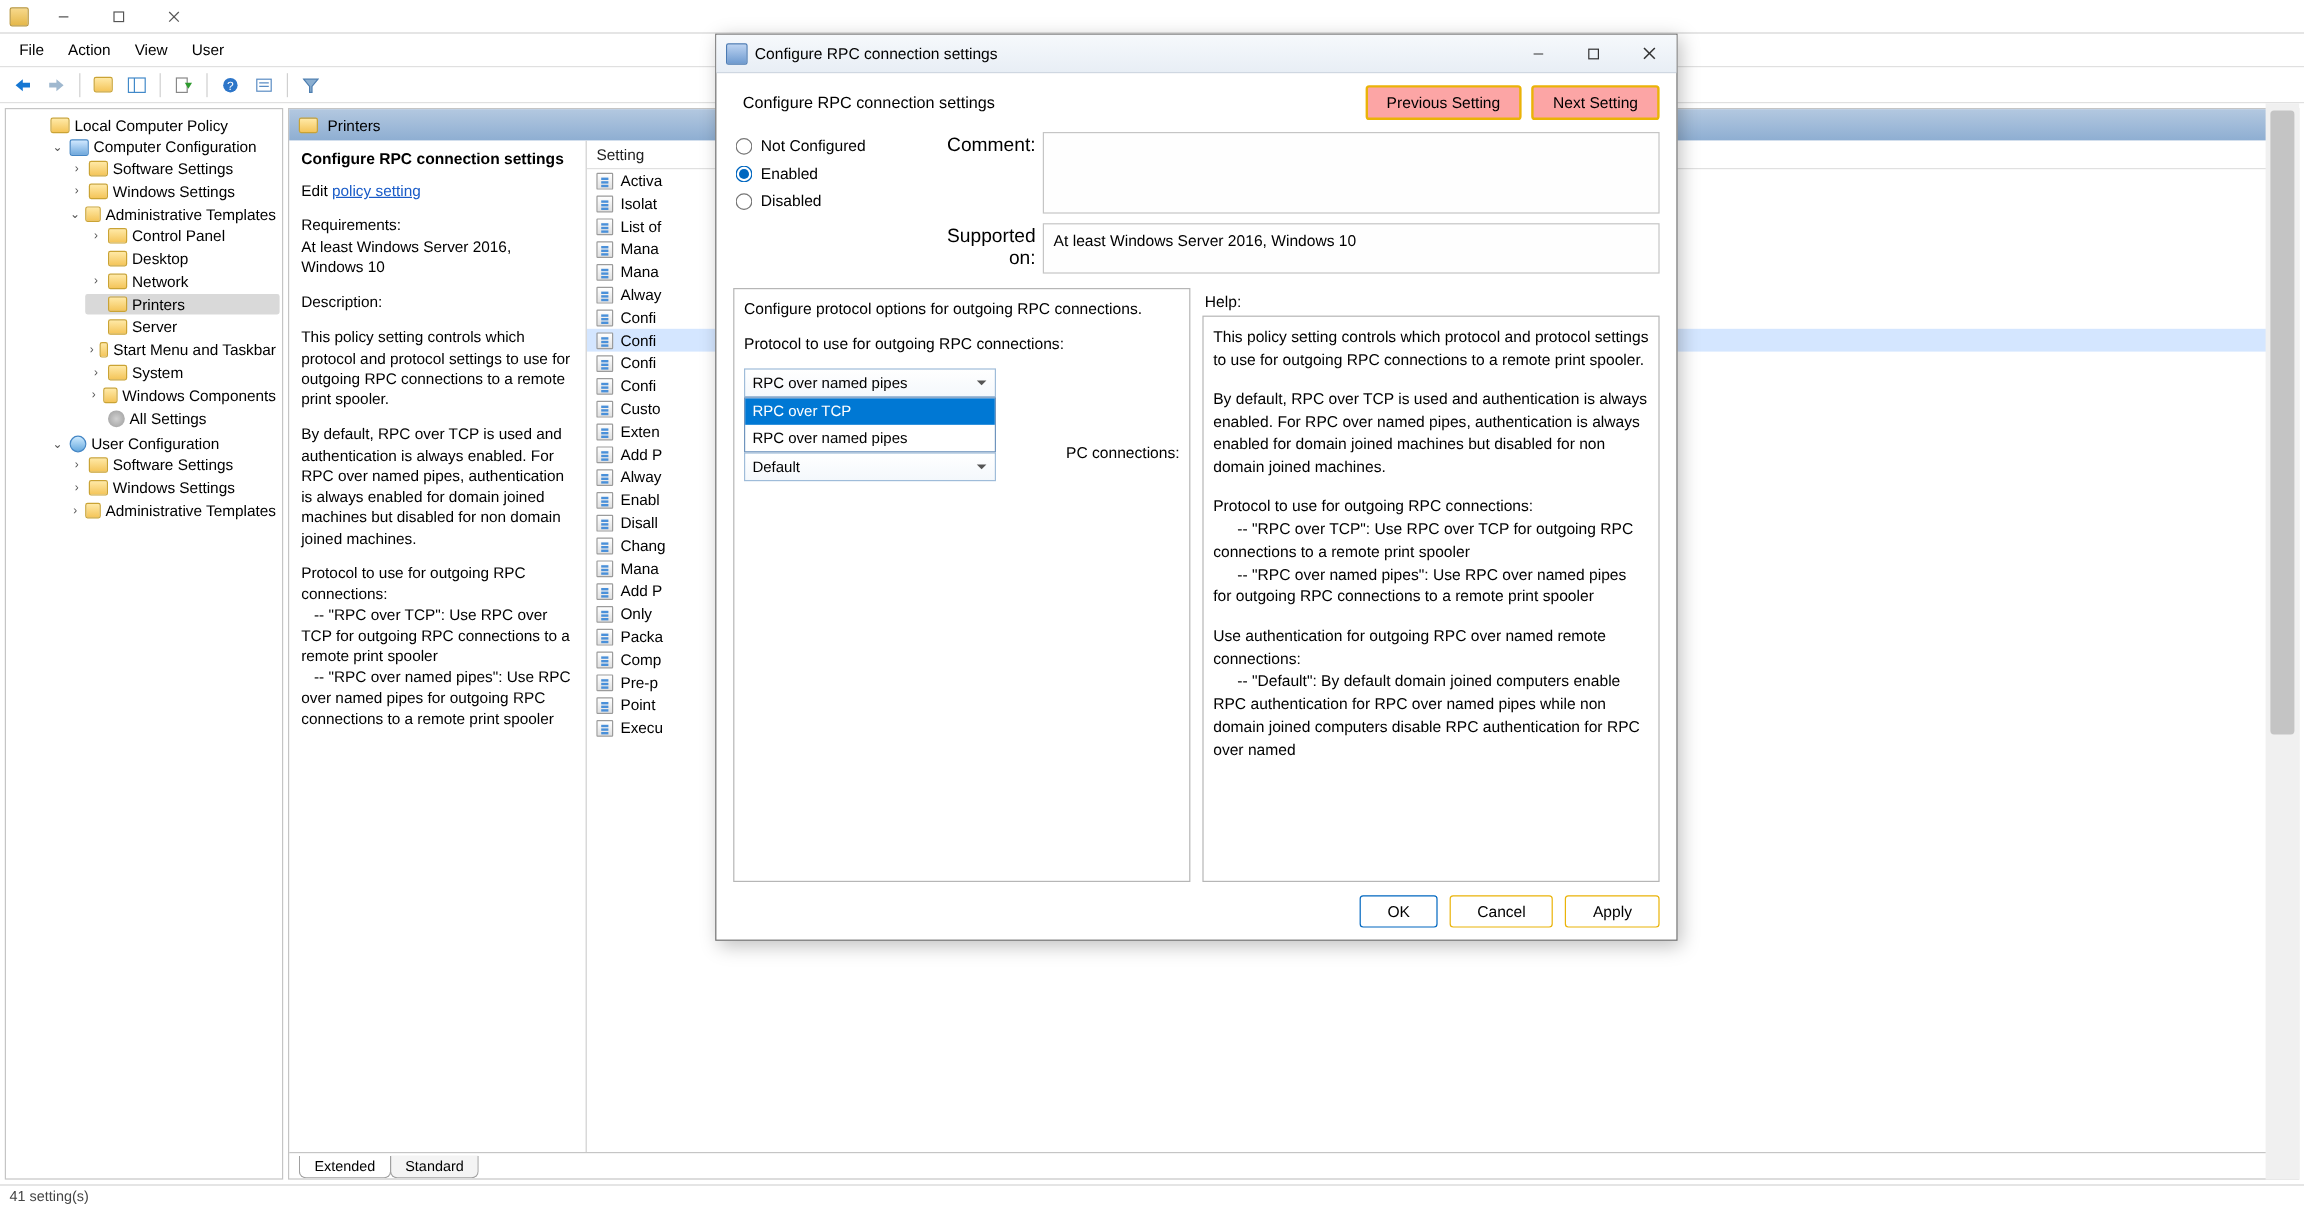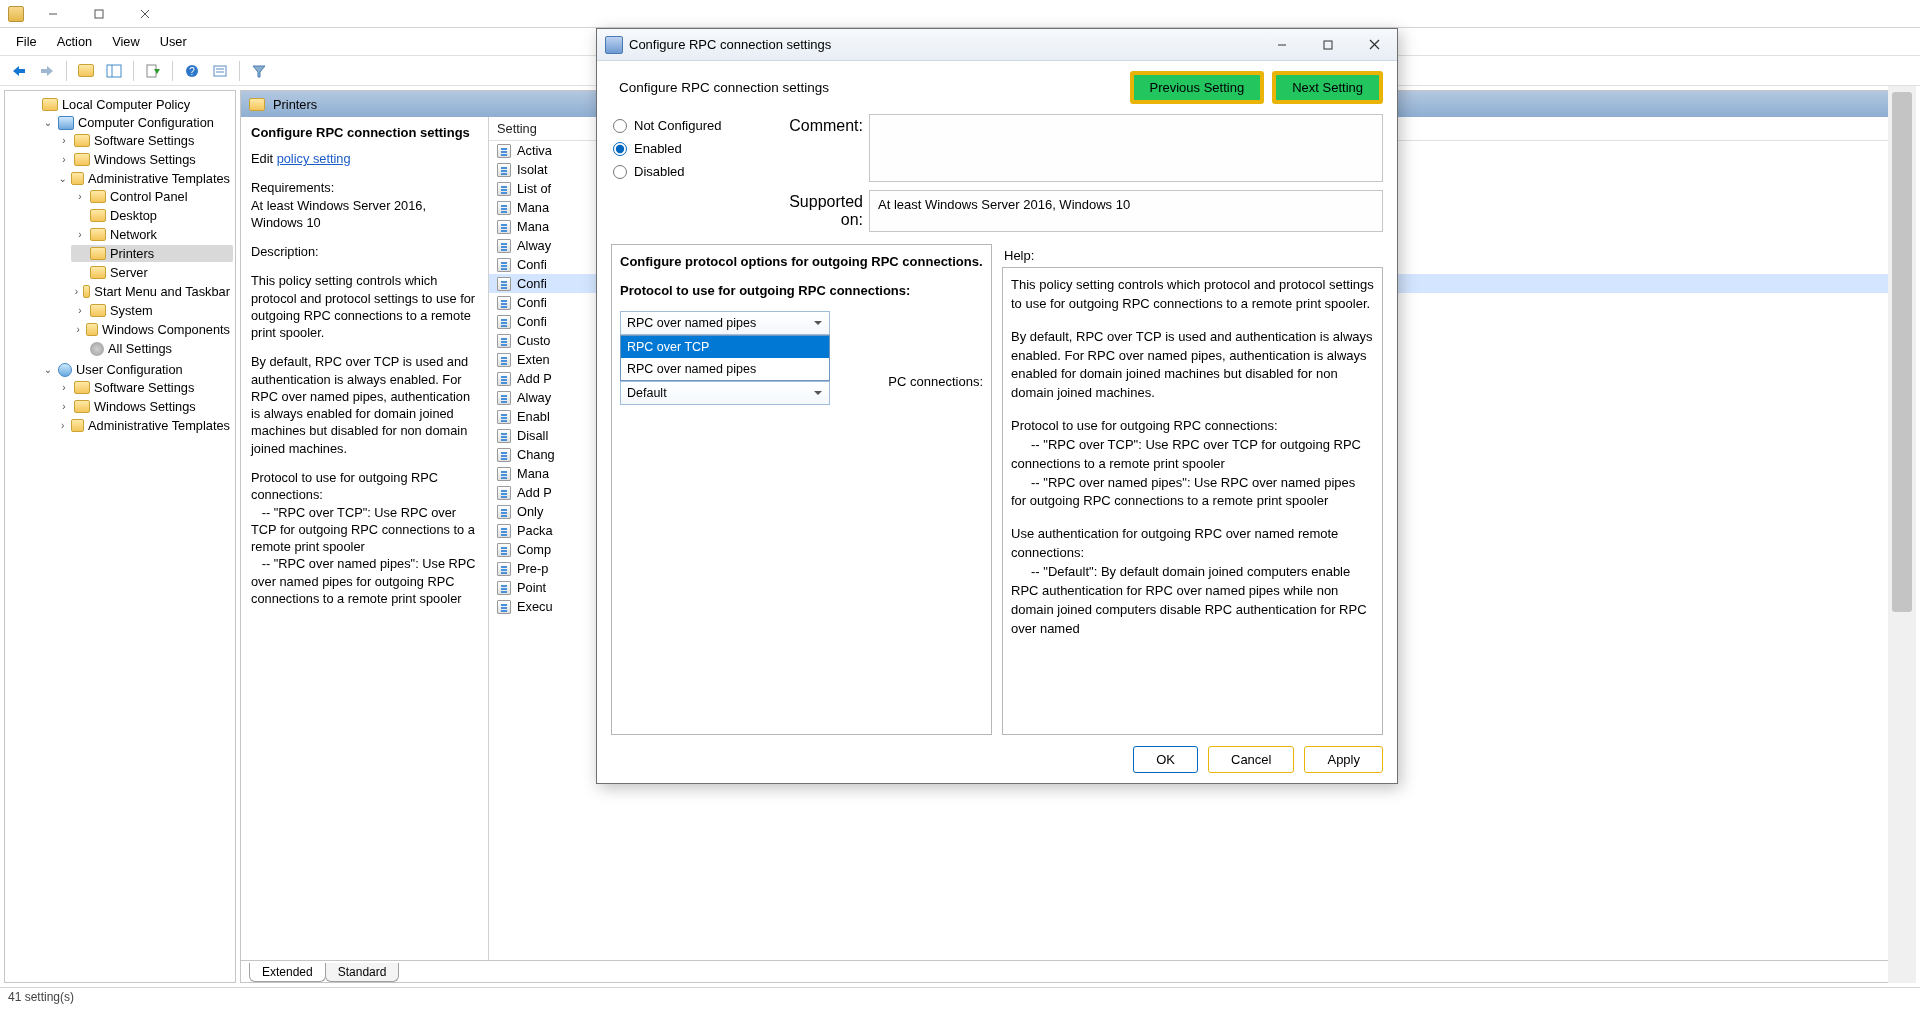--- a/index.html
+++ b/index.html
@@ -62,39 +62,39 @@
 .dialog { position:absolute; left:596px; top:28px; width:802px; height:756px; background:#fff; border:1px solid #6f6f6f; box-shadow: 3px 4px 15px rgba(0,0,0,.25); display:flex; flex-direction:column; }
 .dialog-titlebar { height:32px; background:linear-gradient(#f6f9fc,#e8eef5); border-bottom:1px solid #cfd7e1; display:flex; align-items:center; padding:0 0 0 8px; }
 .dialog-titlebar .dicon { width:18px; height:18px; margin-right:6px; background:linear-gradient(#bcd3f1,#6f9bd0); border-radius:2px; border:1px solid #4a7ab3; }
 .dialog-titlebar .dtitle { flex:1; font-size:13px; }
 .dialog-titlebar .dbtns { display:flex; }
 .dialog-titlebar .dbtn { width:46px; height:32px; display:flex; align-items:center; justify-content:center; }
 
 .dialog-body { flex:1; padding: 10px 14px 0 14px; display:flex; flex-direction:column; overflow:hidden; }
 .dlg-header-row { display:flex; align-items:center; gap:8px; margin-bottom:10px; }
 .dlg-header-row .lbl { flex:1; font-size:13.5px; }
-.dlg-header-row .nav-btn { padding:5px 16px; border:4px solid #eab308; border-radius:3px; background:#22c55e; font-size:13px; }
+.dlg-header-row .nav-btn { padding:5px 16px; border:2px solid #eab308; border-radius:3px; background:#fca5a5; font-size:13px; }
 
 .state-row { display:flex; gap:12px; margin-bottom:6px; }
 .state-col { width:140px; }
 .radio { display:flex; align-items:center; gap:7px; padding:4px 2px; font-size:13px; }
 .radio input { width:14px; height:14px; accent-color:#0067c0; }
 .right-fields { flex:1; display:grid; grid-template-columns: 100px 1fr; gap:8px 6px; align-items:start; }
 .right-fields label { text-align:right; padding-top:3px; font-size:16px; }
 .right-fields textarea { width:100%; height:68px; resize:none; border:1px solid #c5c5c5; background:#fefefe; padding:4px; font-family:inherit; }
 .right-fields .supported { width:100%; height:42px; border:1px solid #c5c5c5; background:#fefefe; padding:6px 8px; font-size:13px; overflow:auto; position:relative; }
 
 .opts-row { display:flex; gap:10px; margin-top:6px; flex:1; min-height:0; }
 .opts-col, .help-col { flex:1; display:flex; flex-direction:column; min-height:0; }
 .col-label { font-size:13px; padding:4px 2px; }
 .box { flex:1; border:1px solid #b6b6b6; padding:8px; font-size:13px; overflow:auto; line-height:1.45; }
 .help-col .box p { margin-bottom:14px; }
 .indented { padding-left:20px; }
 
-.opts-col .opt-text { margin-bottom:10px;font-weight:bold; }
+.opts-col .opt-text { margin-bottom:10px; }
 .combo { position:relative; width:210px; }
 .combo-display { border:1px solid #9fbcd9; background:linear-gradient(#fff,#f4f8fc); height:24px; display:flex; align-items:center; padding:0 22px 0 6px; font-size:12.5px; position:relative; }
 .combo-display::after { content:""; position:absolute; right:7px; top:9px; border:4px solid transparent; border-top-color:#555; }
 .combo-list { position:absolute; left:0; top:24px; width:100%; border:1px solid #6f94bd; background:#fff; z-index:50; }
 .combo-list .co { padding:2px 6px; font-size:12.5px; }
 .combo-list .co.hover { background:#0078d4; color:#fff; }
 
 .dlg-footer { height:48px; display:flex; align-items:center; justify-content:flex-end; gap:10px; padding:0 14px; }
 .dlg-footer button { padding:5px 22px; border:1px solid #eab308; background:#fff; border-radius:3px; font-size:13px; }
 .dlg-footer button.primary { border:1.5px solid #0067c0; }

